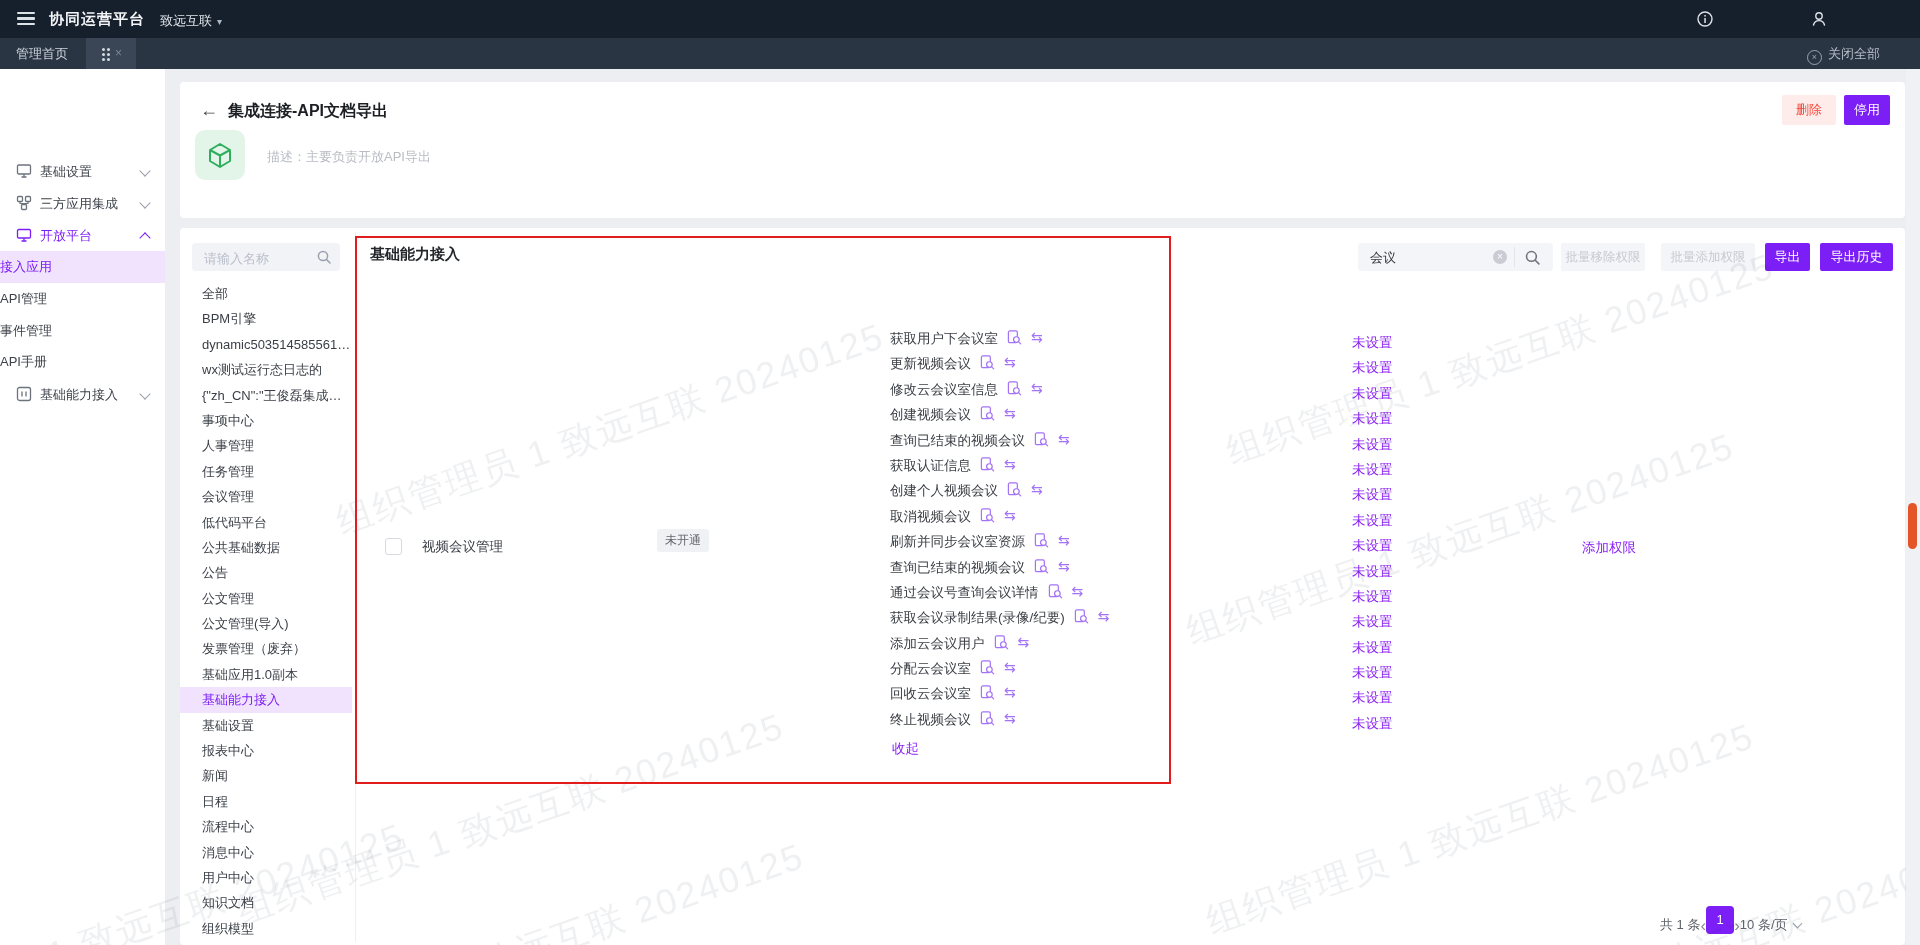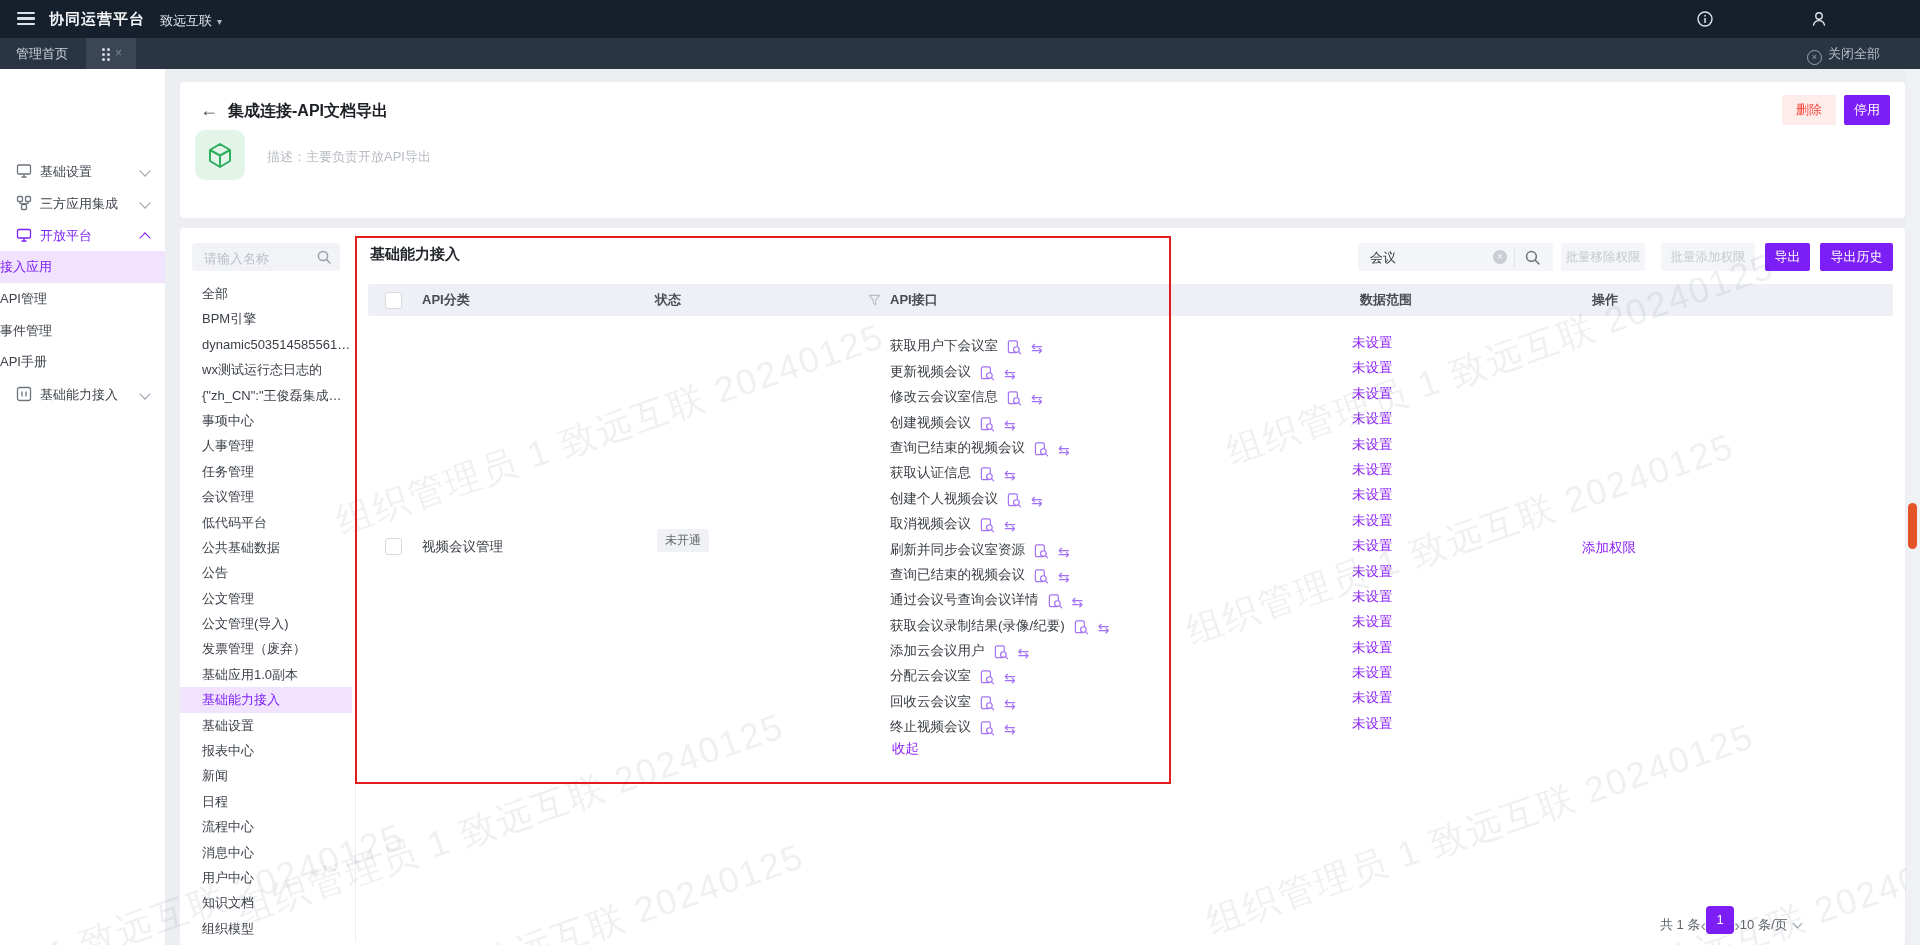--- a/index.html
+++ b/index.html
@@ -87,21 +87,21 @@
   
   .thead{position:absolute;left:188px;top:56px;width:1525px;height:32px;background:#eef0f6;border-radius:2px;}
   .th{position:absolute;top:0;height:32px;line-height:32px;font-size:13px;font-weight:700;color:#474b53;}
   .cbx{position:absolute;width:15px;height:15px;background:#fff;border:1px solid #d6d9de;border-radius:3px;cursor:pointer;}
   .funnel{position:absolute;left:500px;top:10px;}
   .cat-cell{position:absolute;left:242px;top:310px;font-size:13.5px;color:#3a3e44;}
   .status-badge{position:absolute;left:657px;top:529px;background:#f0f1f4;color:#63666d;font-size:12px;
                 padding:3px 8px;border-radius:3px;}
   
   .api-list{position:absolute;left:710px;top:102px;}
-  .api-row{height:25.4px;display:flex;align-items:flex-end;gap:9px;}
+  .api-row{height:25.4px;display:flex;align-items:flex-start;gap:9px;}
   .api-name{font-size:13.5px;color:#3a3e44;white-space:nowrap;}
   .swap-ic{font-size:14px;color:#a473f5;cursor:pointer;line-height:1;}
   .collapse{position:absolute;left:712px;top:508px;height:25px;line-height:25px;font-size:13.5px;color:#8a1ff5;cursor:pointer;}
   .range-list{position:absolute;left:1172px;top:102px;}
   .range-item{height:25.4px;line-height:25.4px;font-size:13.5px;color:#8a1ff5;cursor:pointer;}
   .action-link{position:absolute;left:1402px;top:311px;font-size:13.5px;color:#8a1ff5;cursor:pointer;}
 
   
   .pagi{position:absolute;left:1480px;top:676px;height:30px;display:flex;align-items:flex-end;}
   .pagi .total{font-size:13px;color:#5f636b;}
@@ -263,31 +263,20 @@
       <svg width="17" height="17" viewBox="0 0 16 16">
           <circle cx="7" cy="7" r="4.6" fill="none" stroke="#70757d" stroke-width="1.5"></circle>
           <line x1="10.6" y1="10.6" x2="14" y2="14" stroke="#70757d" stroke-width="1.5" stroke-linecap="round"></line>
         </svg>
     </div>
     <div class="btn btn-gray btn-remove">批量移除权限</div>
     <div class="btn btn-gray btn-addp">批量添加权限</div>
     <div class="btn btn-purple btn-export">导出</div>
     <div class="btn btn-purple btn-history">导出历史</div>
 
-    <div class="thead">
-      <span class="cbx" style="left:17px;top:8px;"></span>
-      <span class="th" style="left:54px;">API分类</span>
-      <span class="th" style="left:287px;">状态</span>
-      <svg class="funnel" width="13" height="13" viewBox="0 0 14 14">
-          <path d="M1.5 1.5h11L8.3 6.6v5l-2.6-1.8V6.6Z" fill="none" stroke="#b9bfc9" stroke-width="1.2" stroke-linejoin="round"></path>
-        </svg>
-      <span class="th" style="left:522px;">API接口</span>
-      <span class="th" style="left:992px;">数据范围</span>
-      <span class="th" style="left:1224px;">操作</span>
-    </div>
 
     <span class="cbx" style="left:205px;top:310px;"></span>
     <span class="cat-cell">视频会议管理</span>
     <span class="status-badge" style="left:477px;top:301px;">未开通</span>
 
     <div class="api-list">
 
         <div class="api-row">
           <span class="api-name">获取用户下会议室</span>
           <svg width="15" height="15" viewBox="0 0 16 16">

